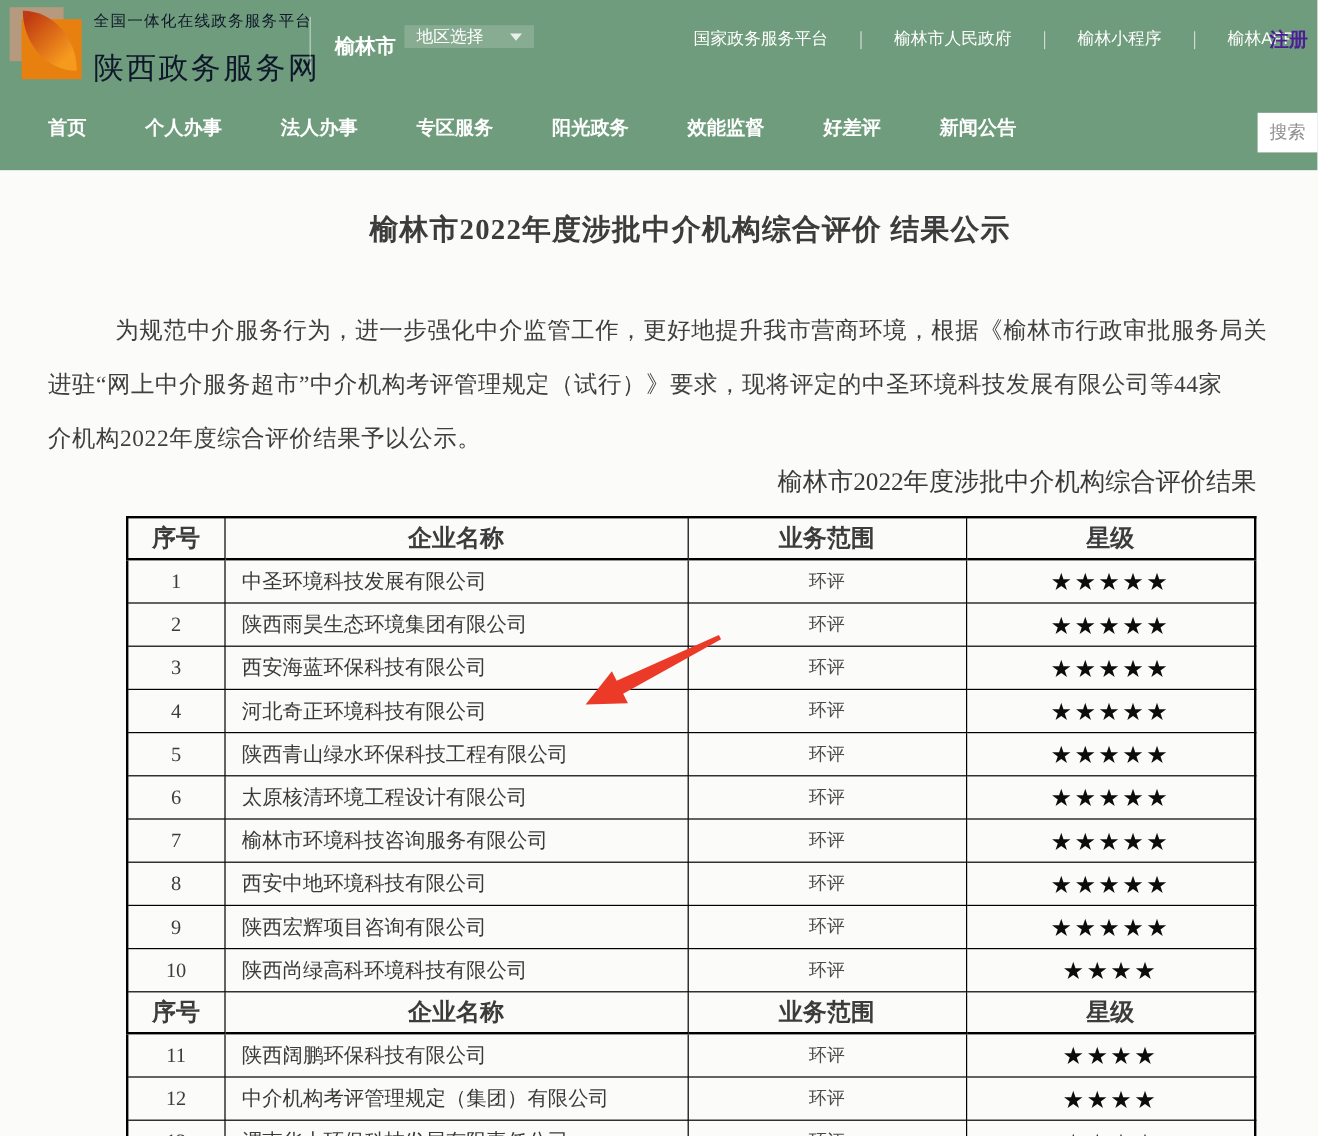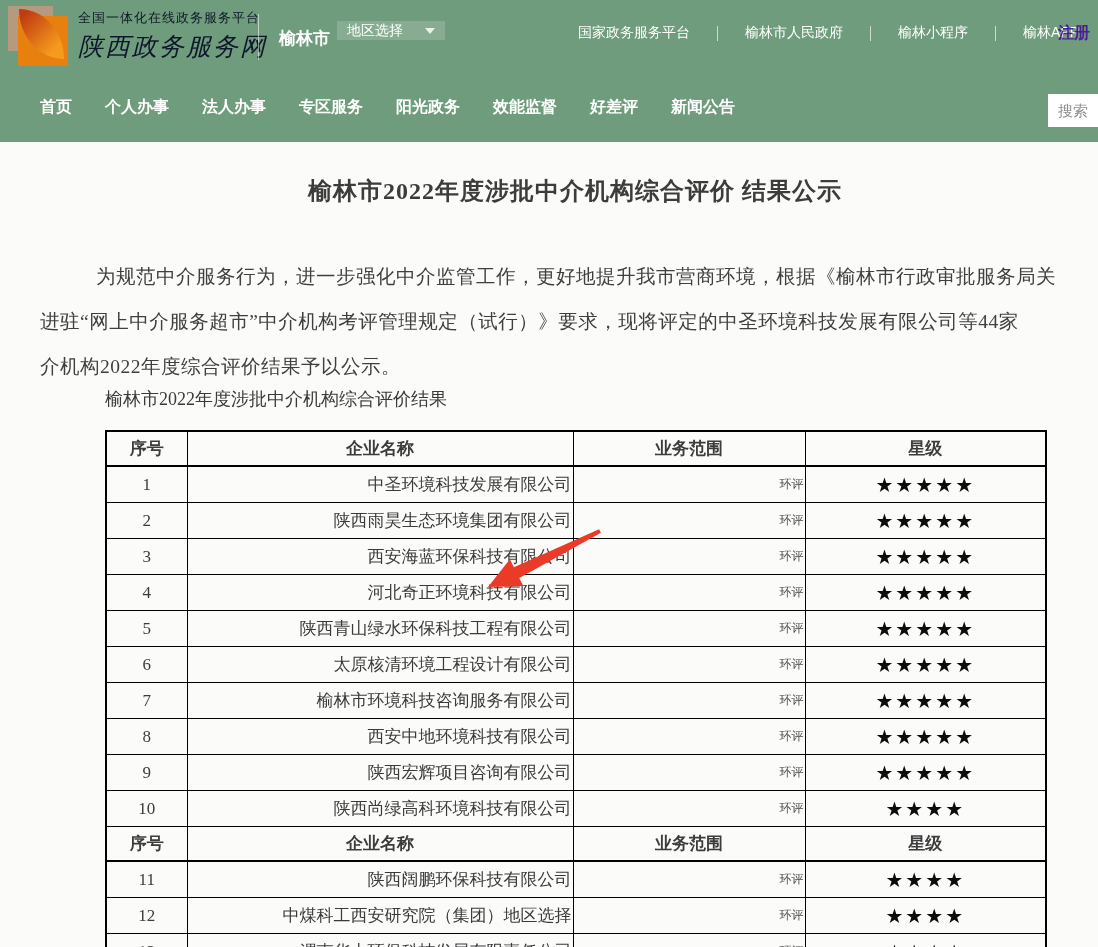--- a/index.html
+++ b/index.html
@@ -9,57 +9,57 @@
   }
   
   .hdr{position:absolute;top:0;left:0;width:1098px;height:75px;background:#6f9c7c;}
   .logo{position:absolute;left:6px;top:4px;width:64px;height:64px;}
   .logo .sq-tan{position:absolute;left:2px;top:2px;width:45px;height:45px;background:#b59a7f;}
   .logo .sq-orange{position:absolute;right:2px;bottom:2px;width:50px;height:50px;background:#e8800f;}
   .logo .leaf{position:absolute;left:13px;top:5px;width:45px;height:50px;
     background:linear-gradient(135deg,#c03a12 10%,#f69a1e 80%);border-radius:0 100% 0 100%;}
   .brand{position:absolute;left:78px;top:9px;color:#0f172a;}
   .brand .small{font-size:13px;letter-spacing:1px;}
-  .brand .big{font-size:25px;letter-spacing:2px;margin-top:3px;font-style:italic;}
+  .brand .big{font-size:25px;letter-spacing:2px;margin-top:13px;}
   .hdr-div{position:absolute;left:258px;top:14px;width:1px;height:46px;background:rgba(255,255,255,.55);}
   .city{position:absolute;left:279px;top:27px;color:#fff;font-size:17px;font-weight:bold;text-align:right;}
   .region-btn{position:absolute;left:337px;top:21px;height:19px;padding:0 10px;
     background:rgba(255,255,255,.17);color:#fff;font-size:14px;
     display:flex;align-items:center;gap:22px;cursor:pointer;}
   .caret{width:0;height:0;border-left:5px solid transparent;border-right:5px solid transparent;
     border-top:6px solid #e9f1ea;}
   .top-links{position:absolute;left:578px;top:24px;display:flex;align-items:center;gap:27px;}
   .top-links .tlink{color:#fff;font-size:14px;white-space:nowrap;cursor:pointer;}
   .top-links .sep{width:1px;height:15px;background:rgba(255,255,255,.65);}
   .top-links .sep:last-of-type{display:none;}
   .register{position:absolute;left:1058px;top:23px;color:#4c1d95;font-size:16px;font-weight:bold;white-space:nowrap;cursor:pointer;}
   
   .nav{position:absolute;top:75px;left:0;width:1098px;height:67px;background:#6f9c7c;}
-  .nav ul{position:absolute;top:22px;left:0;margin:0;padding:0 0 0 40px;list-style:none;display:flex;gap:33px;}
+  .nav ul{position:absolute;top:22px;left:0;margin:0;padding:0 0 0 40px;list-style:none;display:flex;gap:49px;}
   .nav li{color:#fff;font-size:16px;font-weight:bold;white-space:nowrap;cursor:pointer;}
   .search{position:absolute;left:1048px;top:19px;width:140px;height:33px;background:#fff;border:none;
     padding:0 10px;font-size:15px;color:#444;outline:none;box-sizing:border-box;font-family:"Liberation Sans",sans-serif;}
   .search::placeholder{color:#8f8f8f;}
   
   .content{position:absolute;top:142px;left:0;width:1098px;height:590px;background:#fbfbfa;
     font-family:"Liberation Serif",serif;color:#3c3c3c;}
   .title{position:absolute;top:33px;left:0;width:1150px;text-align:center;
     font-size:24px;font-weight:bold;letter-spacing:1px;}
   .para{position:absolute;top:112px;left:40px;width:1400px;font-size:19.5px;color:#3f3f3f;letter-spacing:.5px;}
   .para .pline{height:45px;line-height:45px;white-space:nowrap;}
   .para .pline:first-of-type{padding-left:56px;}
-  .caption{position:absolute;top:245px;left:105px;width:942px;text-align:left;font-size:18px;color:#3a3a3a;}
+  .caption{position:absolute;top:245px;left:105px;width:942px;text-align:right;font-size:21px;color:#3a3a3a;}
   .tblwrap{position:absolute;top:288px;left:105px;}
   table{border-collapse:collapse;border:2px solid #000;table-layout:fixed;width:942px;background:#fbfbfa;}
   th,td{border:1px solid #000;overflow:hidden;white-space:nowrap;}
-  th{height:31px;font-size:17px;font-weight:bold;text-align:center;border-bottom-width:2px;}
+  th{height:31px;font-size:20px;font-weight:bold;text-align:center;border-bottom-width:2px;}
   td{height:33px;}
   .c-no{text-align:center;font-size:17px;}
-  .c-name{text-align:right;padding-left:14px;font-size:17px;color:#3a3a3a;}
-  .c-scope{text-align:right;font-size:12px;color:#4c4c4c;}
+  .c-name{text-align:left;padding-left:14px;font-size:17px;color:#3a3a3a;}
+  .c-scope{text-align:center;font-size:15px;color:#4c4c4c;}
   .c-stars{text-align:center;font-size:20px;letter-spacing:2px;color:#0c0c0c;font-family:"DejaVu Sans",sans-serif;}
   .arrow-svg{position:absolute;left:470px;top:515px;pointer-events:none;z-index:5;}
 </style>
 </head>
 <body>
 
 <div class="hdr">
   <div class="logo">
     <div class="sq-tan"></div>
     <div class="sq-orange"></div>
@@ -212,21 +212,21 @@
             <th>星级</th>
           </tr>
           <tr>
             <td class="c-no">11</td>
             <td class="c-name">陕西阔鹏环保科技有限公司</td>
             <td class="c-scope">环评</td>
             <td class="c-stars">★★★★</td>
           </tr>
           <tr>
             <td class="c-no">12</td>
-            <td class="c-name">中煤科工西安研究院（集团）地区选择</td>
+            <td class="c-name">中介机构考评管理规定（集团）有限公司</td>
             <td class="c-scope">环评</td>
             <td class="c-stars">★★★★</td>
           </tr>
           <tr>
             <td class="c-no">13</td>
             <td class="c-name">渭南华山环保科技发展有限责任公司</td>
             <td class="c-scope">环评</td>
             <td class="c-stars">★★★★</td>
           </tr>
         </tbody>

